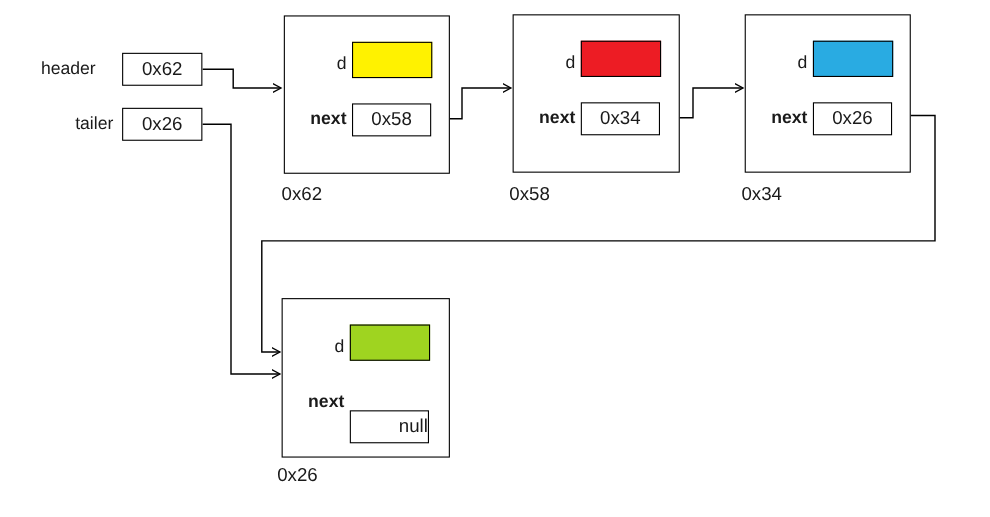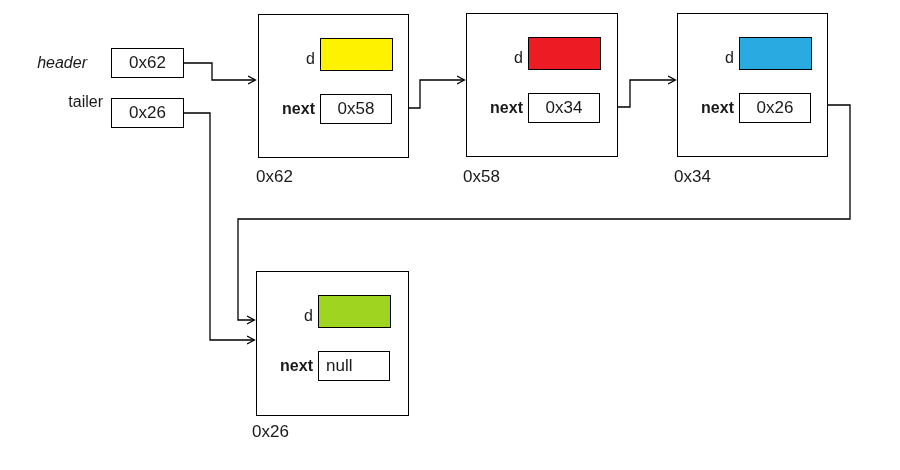--- a/index.html
+++ b/index.html
@@ -5,22 +5,22 @@
   html,body{margin:0;padding:0;}
   body{
     width:900px;height:470px;position:relative;background:#ffffff;
     font-family:"Liberation Sans","DejaVu Sans",sans-serif;color:#1a1a1a;
     overflow:hidden;
   }
   .wires{position:absolute;left:0;top:0;width:900px;height:470px;}
   .ptr-label{
     position:absolute;width:75px;text-align:right;font-size:16px;line-height:20px;
   }
-  .ptr-label.header{left:12px;top:53px;font-style:italic;}
-  .ptr-label.tailer{left:28px;top:92px;}
+  .ptr-label.header{left:12px;top:53px;}
+  .ptr-label.tailer{left:28px;top:103px;}
   .ptr-box{
     position:absolute;left:111px;width:73px;height:30px;border:1.5px solid #000;
     box-sizing:border-box;text-align:center;line-height:27px;font-size:17px;background:#fff;
   }
   .ptr-box.header{top:48px;}
   .ptr-box.tailer{top:98px;}
   .node{
     position:absolute;width:151px;height:144px;border:1.5px solid #000;
     box-sizing:border-box;background:#fff;
   }
@@ -35,21 +35,21 @@
   .next-label{top:79px;height:29px;line-height:29px;font-weight:bold;}
   .d-rect{
     position:absolute;left:61px;top:23px;width:73px;height:33px;
     border:1px solid #000;box-sizing:border-box;
   }
   .next-box{
     position:absolute;left:61px;top:79px;width:72px;height:30px;
     border:1px solid #000;box-sizing:border-box;text-align:center;
     line-height:27px;font-size:17px;background:#fff;
   }
-  .next-box.left{text-align:left;padding-left:7px;}
+  .next-box.left{text-align:right;padding-left:7px;margin-top:22px;}
   .addr-label{
     position:absolute;font-size:17px;
   }
   .addr-label.a1{left:256px;top:167px;}
   .addr-label.a2{left:463px;top:167px;}
   .addr-label.a3{left:674px;top:167px;}
   .addr-label.a4{left:252px;top:422px;}
 </style>
 </head>
 <body>

